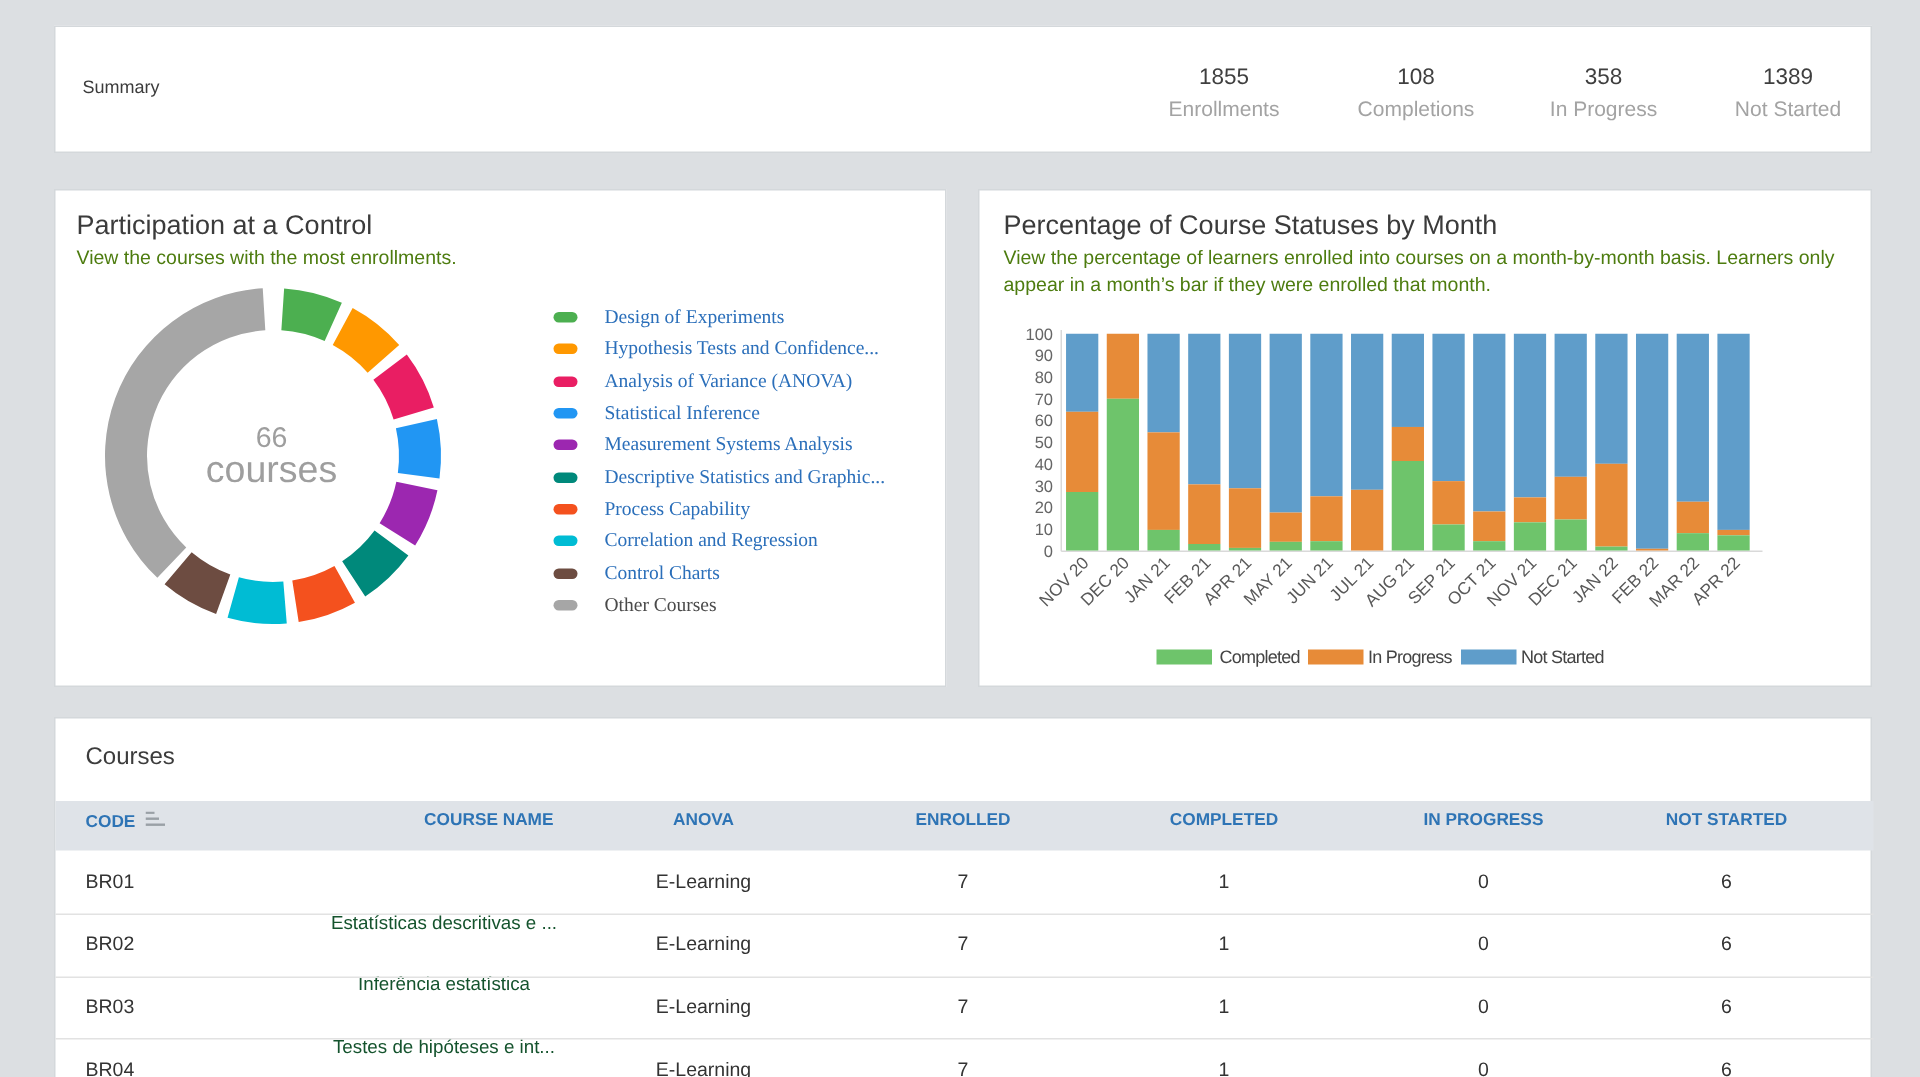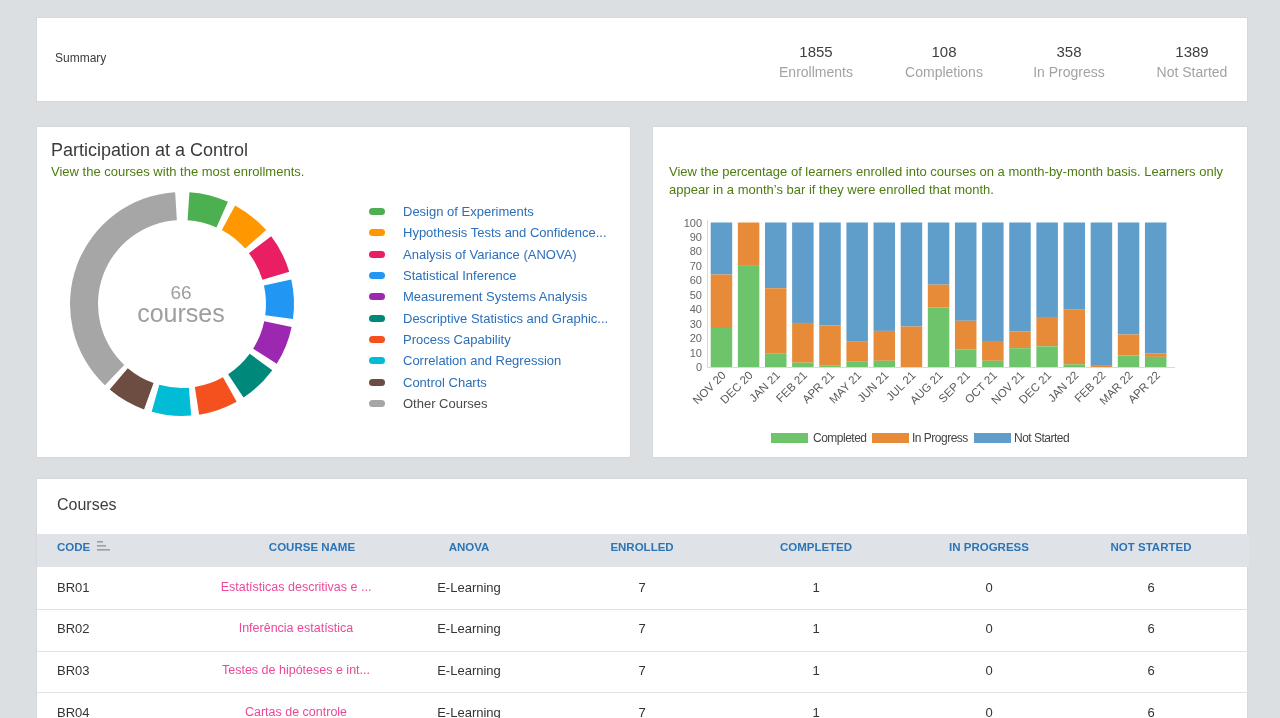--- a/index.html
+++ b/index.html
@@ -9,31 +9,31 @@
 #summary .title { position:absolute; left:18px; top:33px; font-size:12px; color:#3c3c3c; }
 .stat { position:absolute; text-align:center; width:140px; }
 .stat .num { font-size:15px; color:#3f3f3f; }
 .stat .lbl { font-size:14px; color:#a3a3a3; margin-top:4px; }
 #cardL { left:36px; top:126px; width:595px; height:332px; }
 #cardR { left:652px; top:126px; width:596px; height:332px; }
 .ctitle { position:absolute; left:14px; top:13px; font-size:18px; color:#3b3b3b; }
 .csub { position:absolute; left:14px; top:36px; font-size:13px; color:#4d7c0f; line-height:18px; }
 .litem { position:absolute; left:332px; height:8px; display:flex; align-items:center; }
 .chip { display:inline-block; width:16px; height:7px; border-radius:3.5px; margin-right:18px; flex:0 0 16px; }
-.ltext { font-size:13px; color:#2b6fba; white-space:nowrap; }
+.ltext { font-size:13px; color:#2b6fba; white-space:nowrap;font-family:Liberation Serif, serif; }
 .ax { font-size:11px; fill:#666; font-family:"Liberation Sans", sans-serif; }
 .xl { font-size:11.5px; fill:#595959; font-family:"Liberation Sans", sans-serif; }
 .bl-sw2 { position:absolute; top:306px; width:37px; height:10px; }
 .bl-t { position:absolute; top:304px; font-size:12px; letter-spacing:-0.5px; color:#444; line-height:14px; white-space:nowrap; }
 #cardT { left:36px; top:478px; width:1212px; height:260px; }
 #cardT .title { position:absolute; left:20px; top:17px; font-size:16px; color:#3c3c3c; }
 .thead { position:absolute; left:0; top:55px; width:1212px; height:33px; background:#dfe3e8; }
 .th { position:absolute; font-size:11.5px; font-weight:bold; color:#2e74b5; }
 .td { position:absolute; font-size:13px; color:#333; }
-.tdlink { position:absolute; font-size:12.5px; color:#ec4899; }
+.tdlink { position:absolute; font-size:12.5px; color:#14532d;margin-top:28px; }
 .sep { position:absolute; left:0; width:1212px; height:1px; background:#e2e2e2; }
 .sort { vertical-align:-1px; margin-left:4px; }
 .dt { position:absolute; left:44px; width:200px; text-align:center; color:#9e9e9e; line-height:25px; }
 </style>
 </head>
 <body>
 <div class="card" id="summary">
   <div class="title">Summary</div>
   <div class="stat" style="left:709px;top:25px">
       <div class="num">1855</div>
@@ -106,20 +106,21 @@
       <span class="chip" style="background:#6d4c41"></span>
       <span class="ltext">Control Charts</span>
     </div>
 <div class="litem" style="top:269px;height:14px">
       <span class="chip" style="background:#a6a6a6"></span>
       <span class="ltext" style="color:#4a4a4a">Other Courses</span>
     </div>
 </div>
 
 <div class="card" id="cardR">
+  <div class="ctitle" style="left:16px">Percentage of Course Statuses by Month</div>
   <div class="csub" style="left:16px;width:562px">View the percentage of learners enrolled into courses on a month-by-month basis. Learners only appear in a month’s bar if they were enrolled that month.</div>
   <svg width="596" height="332" viewBox="0 0 596 332" style="position:absolute;left:0;top:0">
 <line x1="54.5" y1="93" x2="54.5" y2="240.5" stroke="#d9d9d9" stroke-width="1"></line>
 <line x1="54.5" y1="240.5" x2="522" y2="240.5" stroke="#d9d9d9" stroke-width="1"></line>
 <rect x="57.70" y="95.50" width="21.5" height="52.02" fill="#5f9dca"></rect>
 <rect x="57.70" y="147.52" width="21.5" height="53.47" fill="#e78b38"></rect>
 <rect x="57.70" y="200.99" width="21.5" height="39.02" fill="#6ec46b"></rect>
 <rect x="84.84" y="95.50" width="21.5" height="43.35" fill="#e78b38"></rect>
 <rect x="84.84" y="138.85" width="21.5" height="101.15" fill="#6ec46b"></rect>
 <rect x="111.98" y="95.50" width="21.5" height="65.75" fill="#5f9dca"></rect>
@@ -203,21 +204,21 @@
 </div>
 
 <div class="card" id="cardT">
   <div class="title">Courses</div>
   <div class="thead"></div>
 <div class="th" style="left:20px;top:62px">CODE <svg class="sort" width="14" height="11" viewBox="0 0 14 11">
         <rect x="0" y="0" width="6" height="1.6" fill="#9aa0a6"></rect>
         <rect x="0" y="4" width="9" height="1.6" fill="#9aa0a6"></rect>
         <rect x="0" y="8" width="13" height="1.6" fill="#9aa0a6"></rect>
       </svg></div>
-<div class="th" style="left:195px;top:62px;width:160px;text-align:center">COURSE NAME</div>
+<div class="th" style="left:172px;top:62px;width:160px;text-align:right">COURSE NAME</div>
 <div class="th" style="left:352px;top:62px;width:160px;text-align:center">ANOVA</div>
 <div class="th" style="left:525px;top:62px;width:160px;text-align:center">ENROLLED</div>
 <div class="th" style="left:699px;top:62px;width:160px;text-align:center">COMPLETED</div>
 <div class="th" style="left:872px;top:62px;width:160px;text-align:center">IN PROGRESS</div>
 <div class="th" style="left:1034px;top:62px;width:160px;text-align:center">NOT STARTED</div>
 <div class="td" style="left:20px;top:101px">BR01</div>
 <div class="tdlink" style="left:129px;top:101px;width:260px;text-align:center">Estatísticas descritivas e ...</div>
 <div class="td" style="left:352px;top:101px;width:160px;text-align:center">E-Learning</div>
 <div class="td" style="left:525px;top:101px;width:160px;text-align:center">7</div>
 <div class="td" style="left:699px;top:101px;width:160px;text-align:center">1</div>

